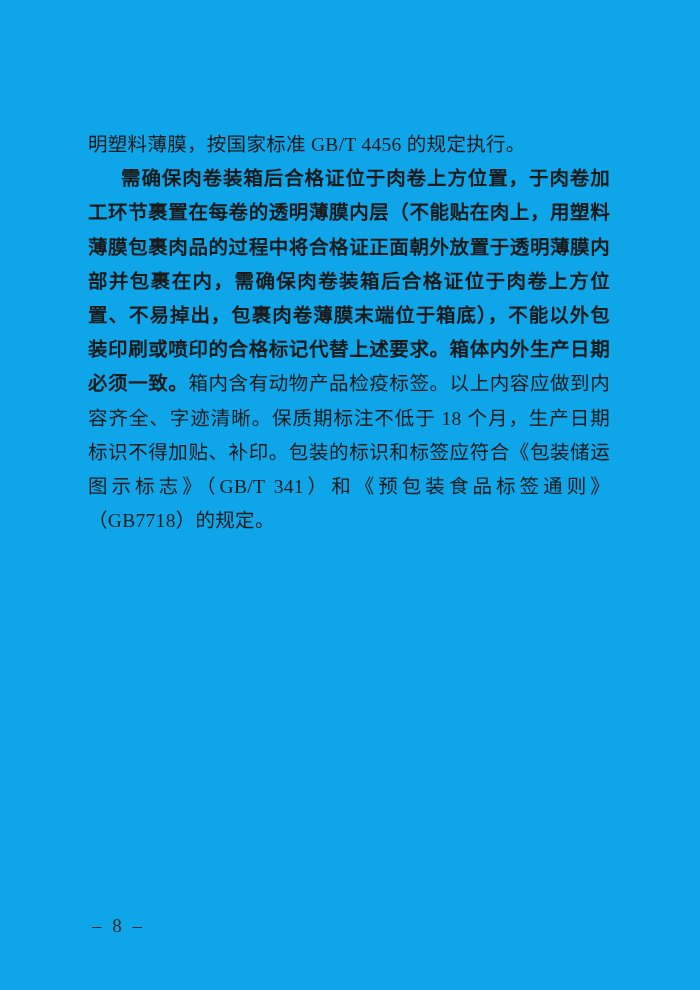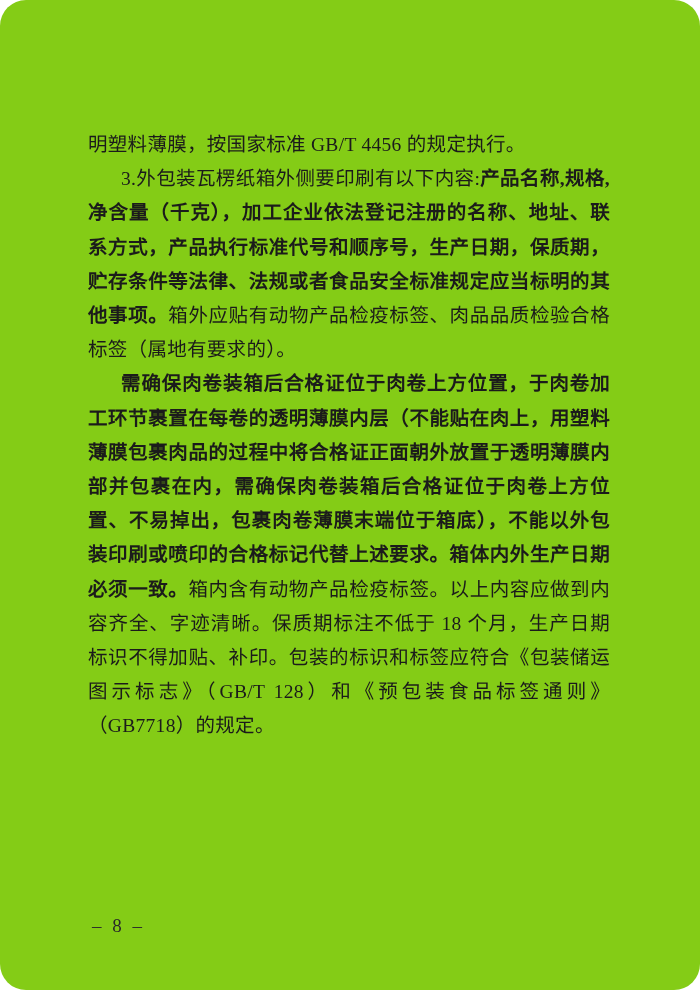--- a/index.html
+++ b/index.html
@@ -8,22 +8,21 @@
     width: 700px;
     height: 990px;
     position: relative;
     overflow: hidden;
     font-family: "Liberation Serif", "DejaVu Serif", serif;
     color: #1b1b1b;
   }
   .page {
     position: absolute;
     inset: 0;
-    background: #84cc16;
-    border-radius: 26px;
+    background: #0ea5e9;
   }
   .body-text {
     position: absolute;
     left: 88px;
     top: 128px;
     width: 522px;
     font-size: 19.5px;
     line-height: 34.2px;
     text-align: justify;
     text-justify: inter-ideograph;
@@ -41,17 +40,16 @@
     letter-spacing: 3px;
     color: #2a2a2a;
   }
 </style>
 </head>
 <body>
 
 <div class="page">
   <div class="body-text" id="document-body">
       <p class="para no-indent"><span class="run">明塑料薄膜，按国家标准 GB/T 4456 的规定执行。</span></p>
-      <p class="para"><span class="run">3.外包装瓦楞纸箱外侧要印刷有以下内容:</span><span class="run bold">产品名称,规格,净含量（千克），加工企业依法登记注册的名称、地址、联系方式，产品执行标准代号和顺序号，生产日期，保质期，贮存条件等法律、法规或者食品安全标准规定应当标明的其他事项。</span><span class="run">箱外应贴有动物产品检疫标签、肉品品质检验合格标签（属地有要求的）。</span></p>
-      <p class="para"><span class="run bold">需确保肉卷装箱后合格证位于肉卷上方位置，于肉卷加工环节裹置在每卷的透明薄膜内层（不能贴在肉上，用塑料薄膜包裹肉品的过程中将合格证正面朝外放置于透明薄膜内部并包裹在内，需确保肉卷装箱后合格证位于肉卷上方位置、不易掉出，包裹肉卷薄膜末端位于箱底），不能以外包装印刷或喷印的合格标记代替上述要求。箱体内外生产日期必须一致。</span><span class="run">箱内含有动物产品检疫标签。以上内容应做到内容齐全、字迹清晰。保质期标注不低于 18 个月，生产日期标识不得加贴、补印。包装的标识和标签应符合《包装储运图示标志》（GB/T 128）和《预包装食品标签通则》（GB7718）的规定。</span></p>
+      <p class="para"><span class="run bold">需确保肉卷装箱后合格证位于肉卷上方位置，于肉卷加工环节裹置在每卷的透明薄膜内层（不能贴在肉上，用塑料薄膜包裹肉品的过程中将合格证正面朝外放置于透明薄膜内部并包裹在内，需确保肉卷装箱后合格证位于肉卷上方位置、不易掉出，包裹肉卷薄膜末端位于箱底），不能以外包装印刷或喷印的合格标记代替上述要求。箱体内外生产日期必须一致。</span><span class="run">箱内含有动物产品检疫标签。以上内容应做到内容齐全、字迹清晰。保质期标注不低于 18 个月，生产日期标识不得加贴、补印。包装的标识和标签应符合《包装储运图示标志》（GB/T 341）和《预包装食品标签通则》（GB7718）的规定。</span></p>
     </div>
   <div class="page-number">– 8 –</div>
 </div>
 
 </body></html>

